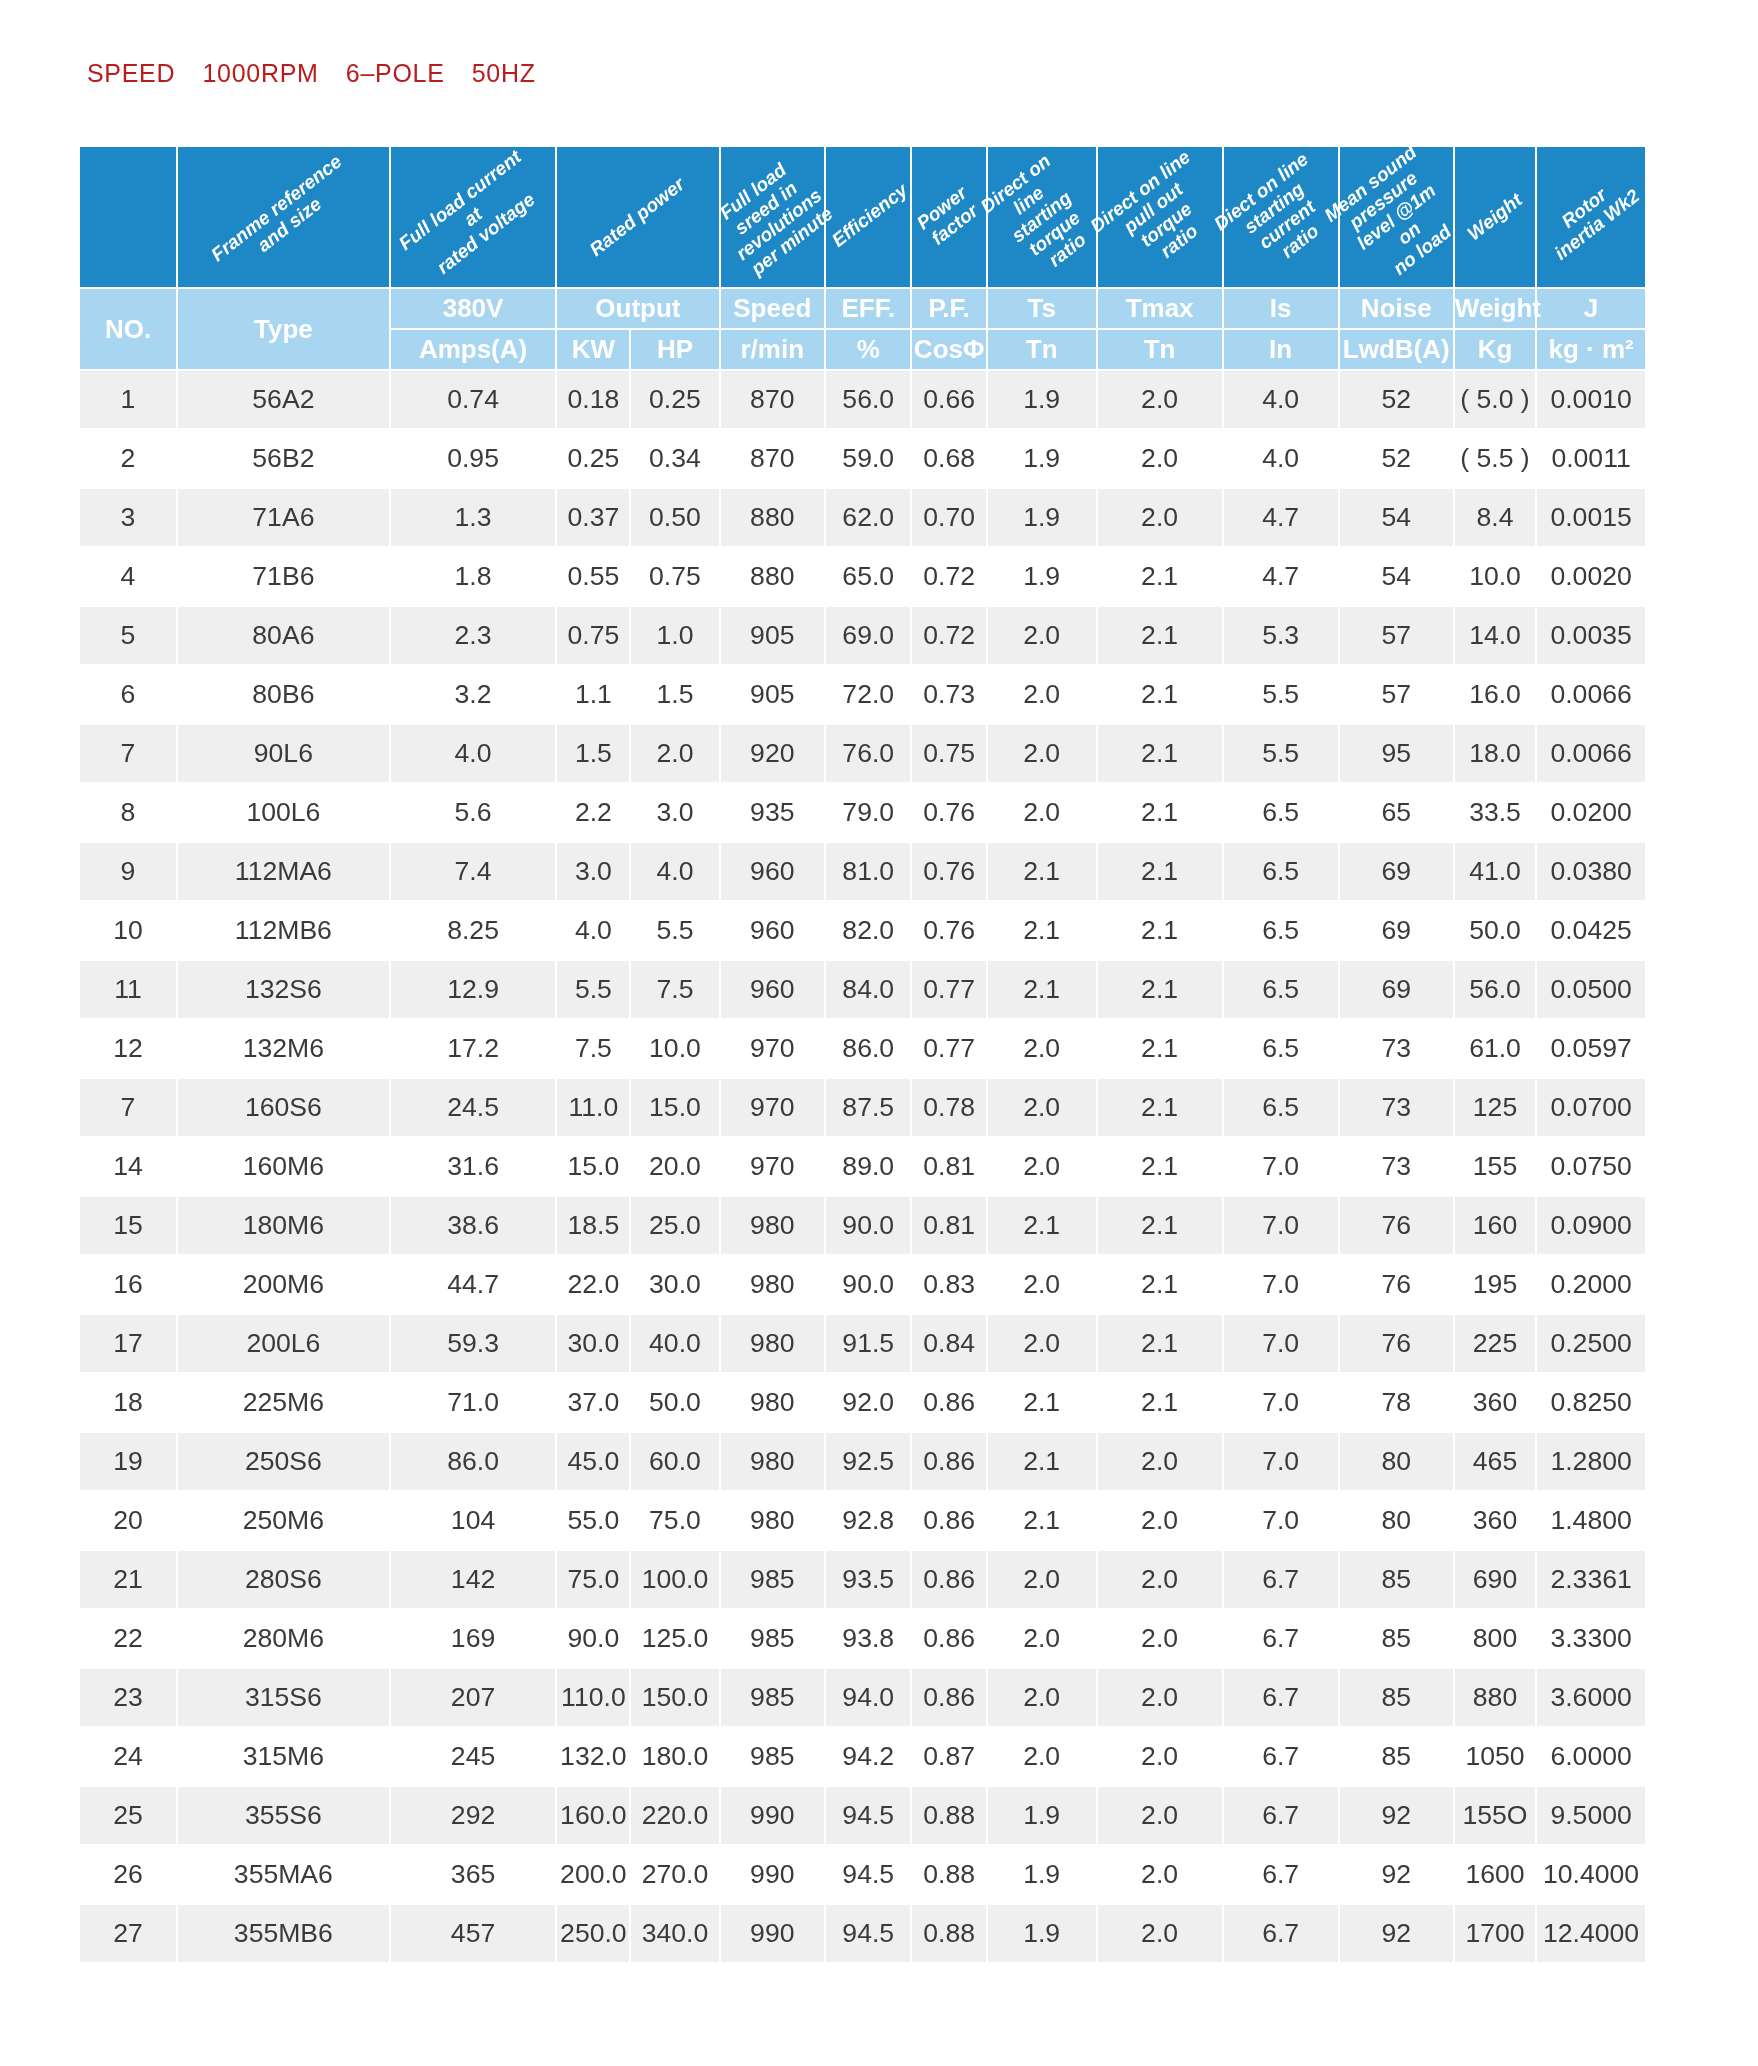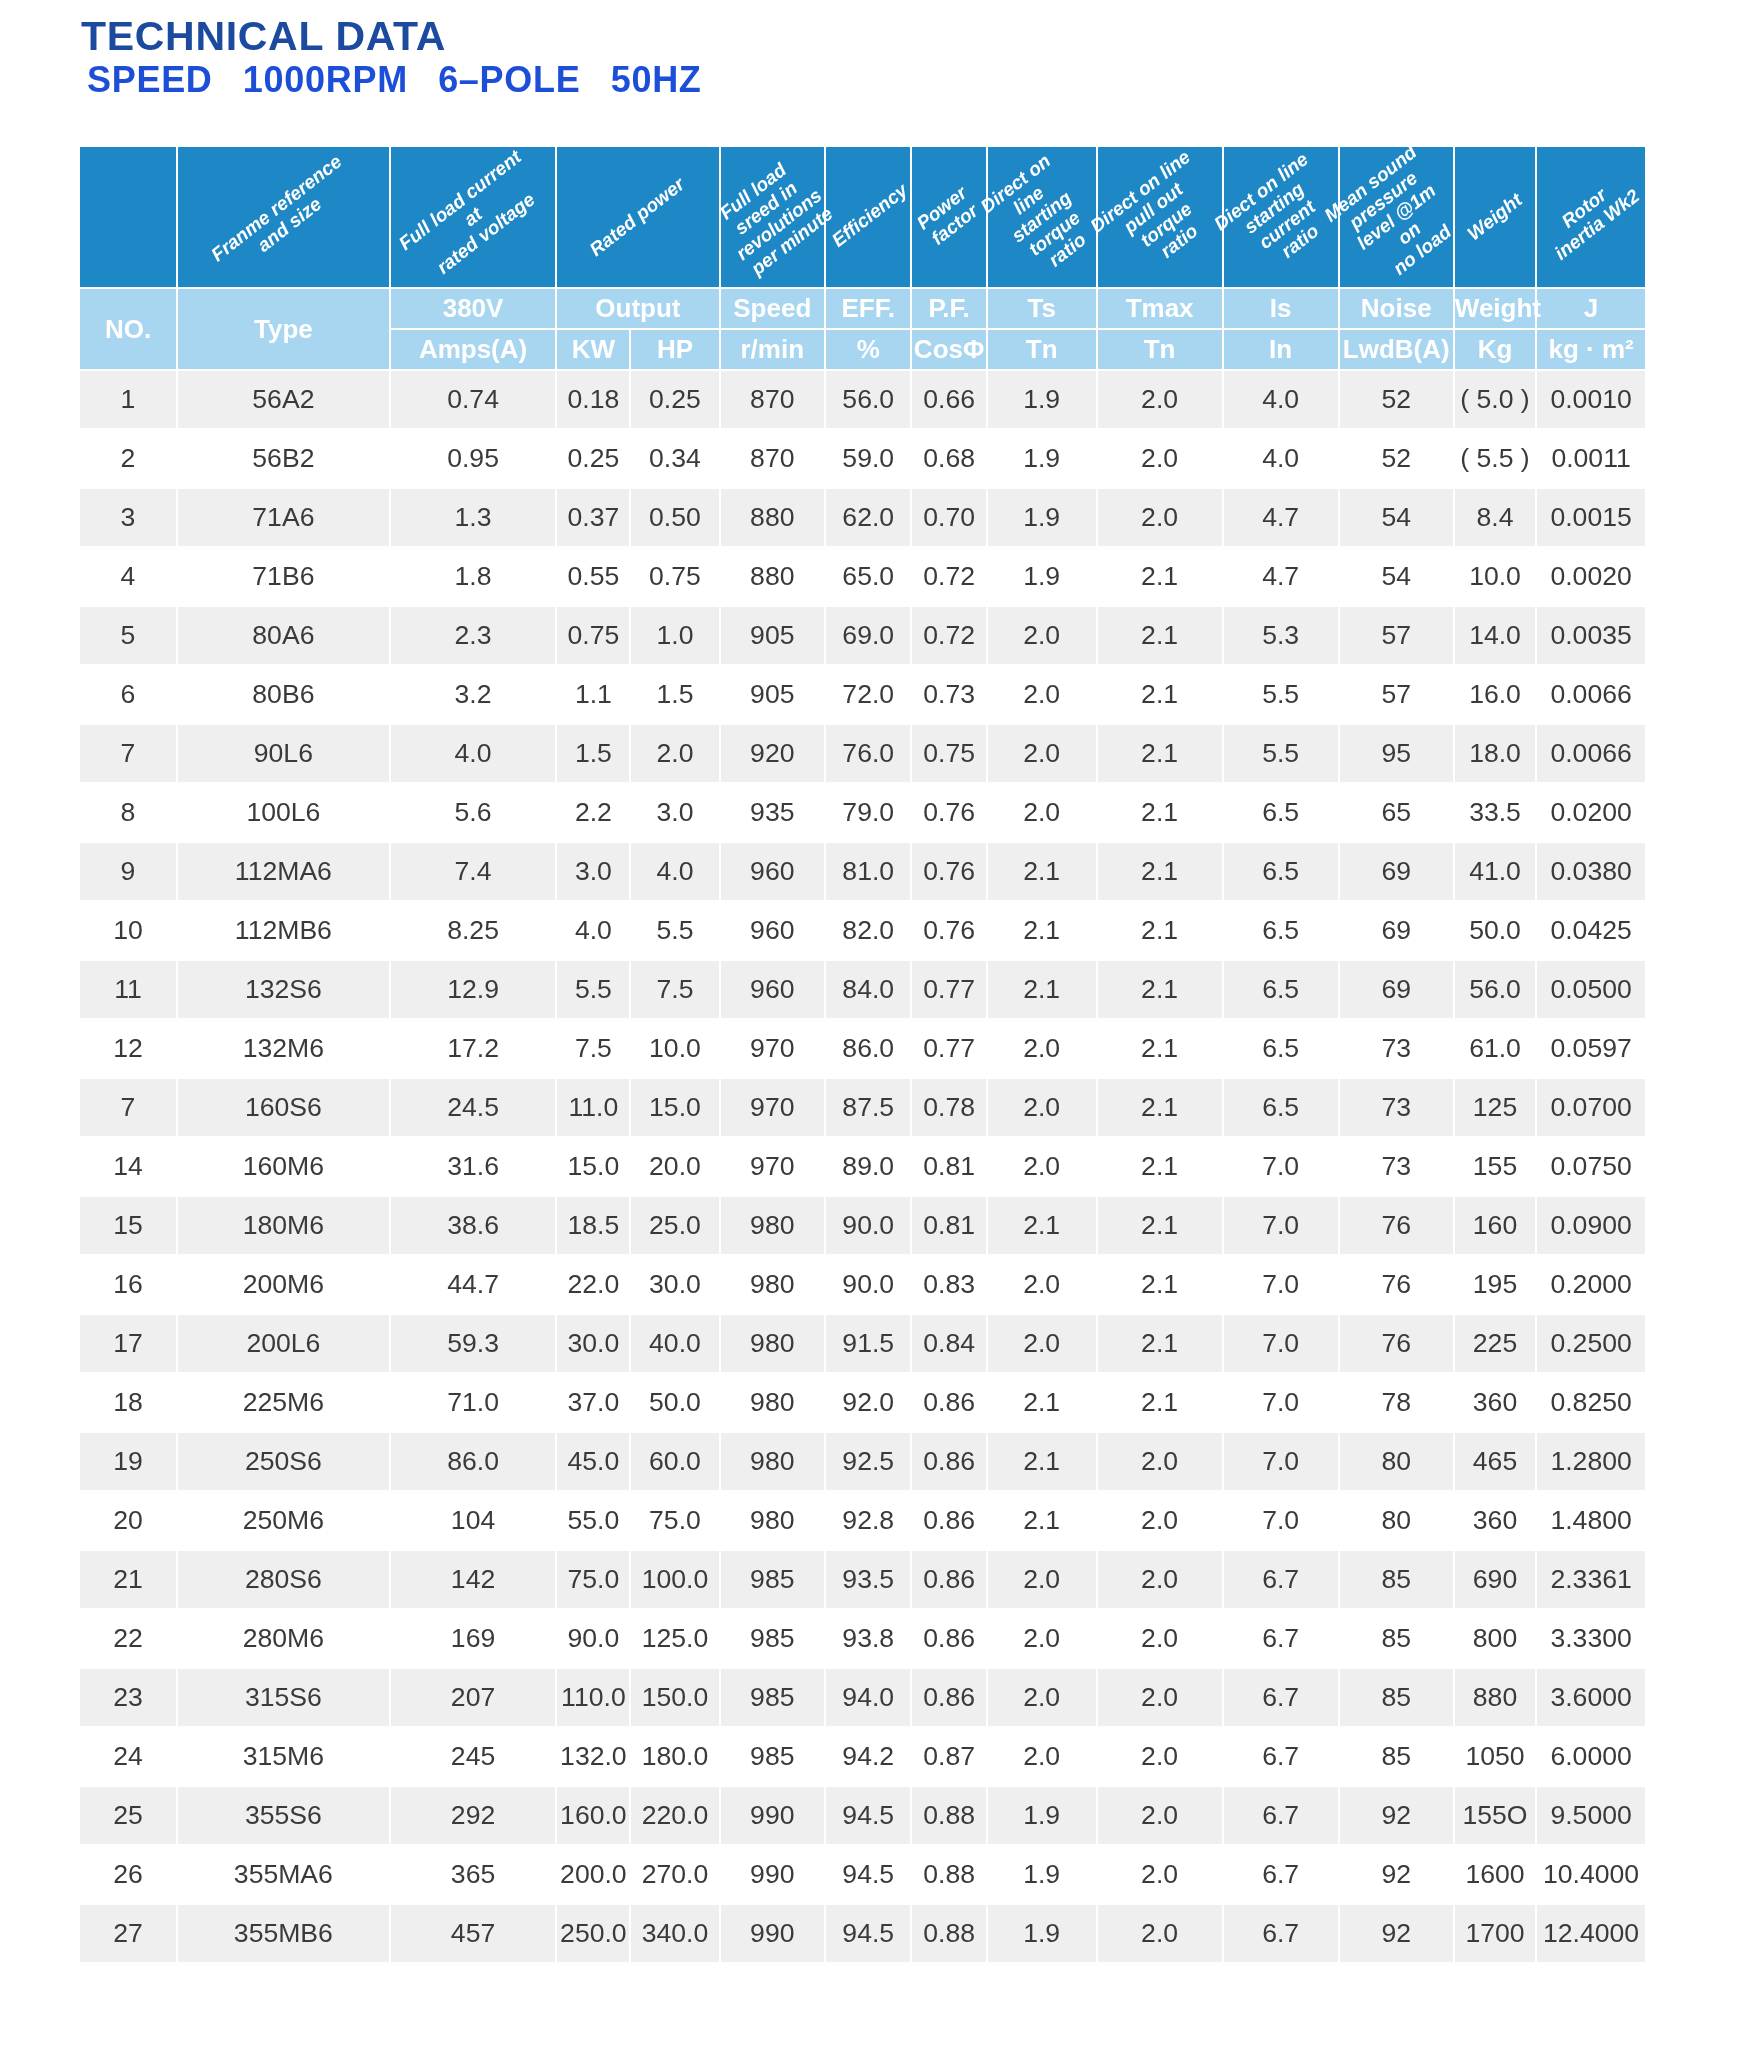--- a/index.html
+++ b/index.html
@@ -11,22 +11,22 @@
   }
   .page { position:relative; width:1758px; height:2066px; }
 
   .page-title {
     position:absolute; left:81px; top:12.6px;
     font-size:41px; font-weight:bold; letter-spacing:0.7px;
     color:#1b4a9e;
   }
   .page-subtitle {
     position:absolute; left:87px; top:59px;
-    font-size:36px; font-weight:bold;
-    color:#1d4ed8; word-spacing:19.6px; letter-spacing:0.7px;
+    font-size:25px; font-weight:normal;
+    color:#b91c1c; word-spacing:19.6px; letter-spacing:0.7px;
   }
 
   table.data-table {
     position:absolute; left:78px; top:145px;
     width:1569px;
     table-layout:fixed;
     border-collapse:separate;
     border-spacing:2.1px 2.8px;
   }
 
@@ -73,21 +73,20 @@
     white-space:nowrap;
     overflow:hidden;
   }
   tbody tr.odd td { background:#efefef; }
 </style>
 </head>
 <body>
 
 <div class="page">
 
-  <div class="page-title">TECHNICAL DATA</div>
   <div class="page-subtitle">SPEED  1000RPM  6–POLE  50HZ</div>
 
   <table class="data-table">
     <colgroup>
       <col class="c-no">
         <col class="c-type">
         <col class="c-amps">
         <col class="c-kw">
       <col class="c-hp">
         <col class="c-rmin">

